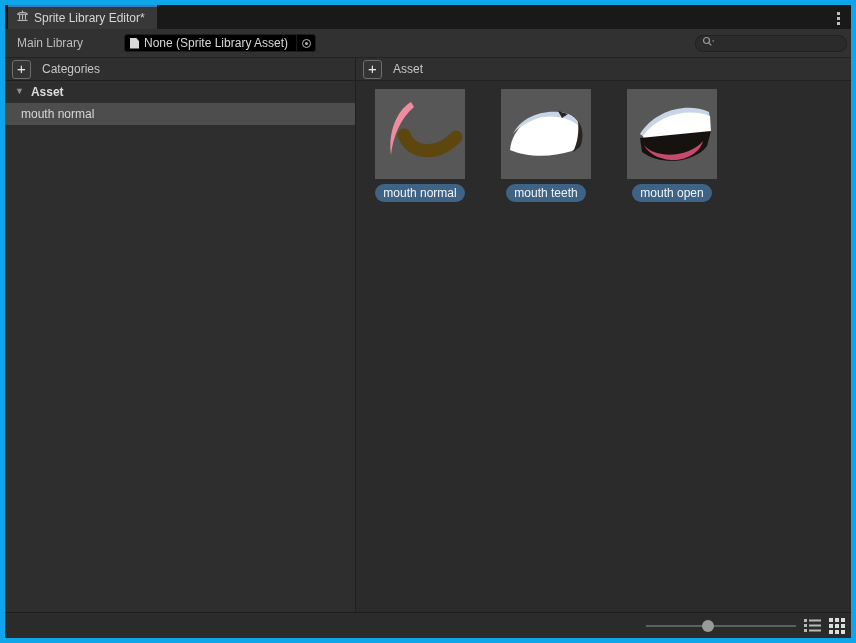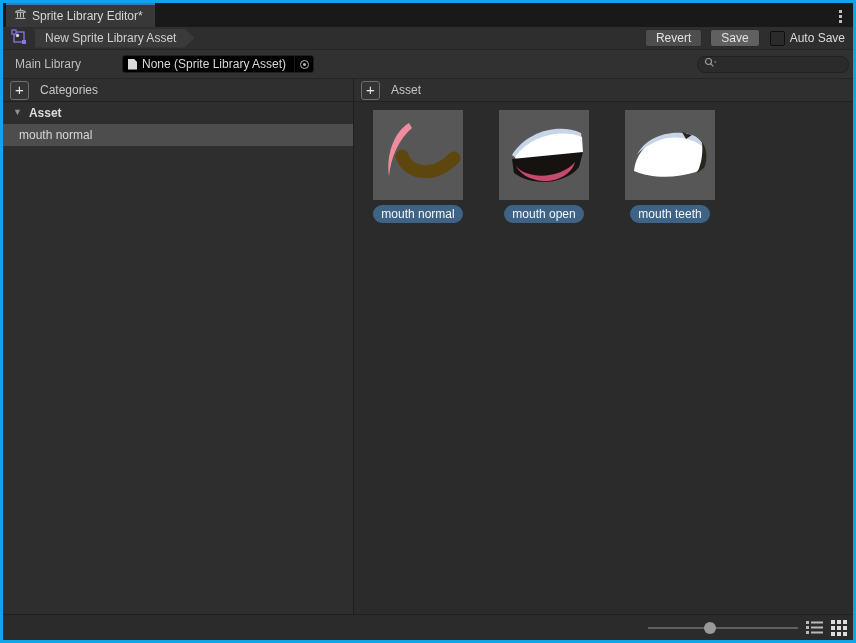--- a/index.html
+++ b/index.html
@@ -6,21 +6,21 @@
   body {
     background:#202020;
     font-family:"Liberation Sans", sans-serif;
     font-size:12px;
     color:#cdcdcd;
     -webkit-font-smoothing:antialiased;
   }
   .window{
     width:856px; height:643px;
     background:#2e2e2e;
-    border:3px solid #0ea5e9;
+    border:5px solid #0ea5e9;
     display:flex; flex-direction:column;
     overflow:hidden;
     user-select:none;
   }
   
   .tabbar{
     height:24px; background:#191919;
     display:flex; align-items:stretch; position:relative;
     flex:0 0 auto;
   }
@@ -222,38 +222,20 @@
       </span>
       <span>Sprite Library Editor*</span>
     </div>
     <div class="kebab">
         <i></i>
         <i></i>
         <i></i>
       </div>
   </div>
 
-  <div class="toolbar">
-    <span>
-      <svg width="16" height="16" viewBox="0 0 16 16" fill="none">
-        <rect x="3" y="3" width="10" height="10" stroke="#8577e6" stroke-width="1.3"></rect>
-        <rect x="1" y="1" width="4" height="4" fill="#2e2e2e" stroke="#8577e6" stroke-width="1.2"></rect>
-        <rect x="11" y="11" width="4" height="4" fill="#8577e6"></rect>
-        <circle cx="6.5" cy="6.5" r="1.7" fill="#cfc8f5"></circle>
-      </svg>
-    </span>
-    <div class="breadcrumb">
-      <span>New Sprite Library Asset</span>
-    </div>
-    <div class="spacer"></div>
-    <button class="btn">Revert</button>
-    <button class="btn save">Save</button>
-    <span class="checkbox"></span>
-    <span class="autosave-label">Auto Save</span>
-  </div>
 
   <div class="mainrow">
     <span class="rowlabel">Main Library</span>
     <div class="objfield">
       <span class="txtwrap">
         <span class="doc-icon"></span>
         <span>None (Sprite Library Asset)</span>
       </span>
       <span class="picker">
         <span class="ring">
@@ -307,39 +289,39 @@
               <path d="M36 13 C21 22 13 44 16 66 C18 48 25 30 39 18 Z" fill="#ef8c9e"></path>
               <path d="M29 46 C36 65 62 68 81 48" stroke="#5e470f" stroke-width="13" fill="none" stroke-linecap="round"></path>
             </svg>
           </div>
           <span class="pill">mouth normal</span>
         </div>
 
         <div class="cell">
           <div class="thumb">
             <svg width="90" height="90" viewBox="0 0 90 90">
+              <path d="M9 61 C11 39 30 24 56 23 C70 23 79 31 80 43 C80 52 77 58 71 62 C49 69 25 68 9 61 Z" fill="#ffffff"></path>
+              <path d="M12 45 C19 30 38 21 58 23 C70 24 77 30 79 38 C69 28 49 25 35 30 C25 34 16 39 12 45 Z" fill="#c8d5e7"></path>
+              <path d="M77 32 C82 38 83 50 79 58 L72 63 C77 53 78 42 77 32 Z" fill="#2b2520"></path>
+              <path d="M57 22 L67 25 L61 29 Z" fill="#2b2520"></path>
+            </svg>
+          </div>
+          <span class="pill">mouth teeth</span>
+        </div>
+
+        <div class="cell">
+          <div class="thumb">
+            <svg width="90" height="90" viewBox="0 0 90 90">
               <path d="M13 45 C28 21 60 13 82 23 L83 31 C62 21 33 27 17 48 Z" fill="#c8d5e7"></path>
               <path d="M16 47 C32 25 62 19 83 27 L84 43 L17 50 Z" fill="#ffffff"></path>
               <path d="M13 49 L84 42 L80 57 C67 74 34 77 15 63 Z" fill="#16120f"></path>
               <path d="M17 56 C28 70 62 69 76 52 C73 64 58 72 44 71 C31 70 21 64 17 56 Z" fill="#c64a6e"></path>
             </svg>
           </div>
           <span class="pill">mouth open</span>
-        </div>
-
-        <div class="cell">
-          <div class="thumb">
-            <svg width="90" height="90" viewBox="0 0 90 90">
-              <path d="M9 61 C11 39 30 24 56 23 C70 23 79 31 80 43 C80 52 77 58 71 62 C49 69 25 68 9 61 Z" fill="#ffffff"></path>
-              <path d="M12 45 C19 30 38 21 58 23 C70 24 77 30 79 38 C69 28 49 25 35 30 C25 34 16 39 12 45 Z" fill="#c8d5e7"></path>
-              <path d="M77 32 C82 38 83 50 79 58 L72 63 C77 53 78 42 77 32 Z" fill="#2b2520"></path>
-              <path d="M57 22 L67 25 L61 29 Z" fill="#2b2520"></path>
-            </svg>
-          </div>
-          <span class="pill">mouth teeth</span>
         </div>
 
       </div>
     </div>
   </div>
 
   <div class="bottombar">
     <div class="slider">
       <div class="track"></div>
       <div class="handle" id="slider-handle" style="left: 41%;"></div>

